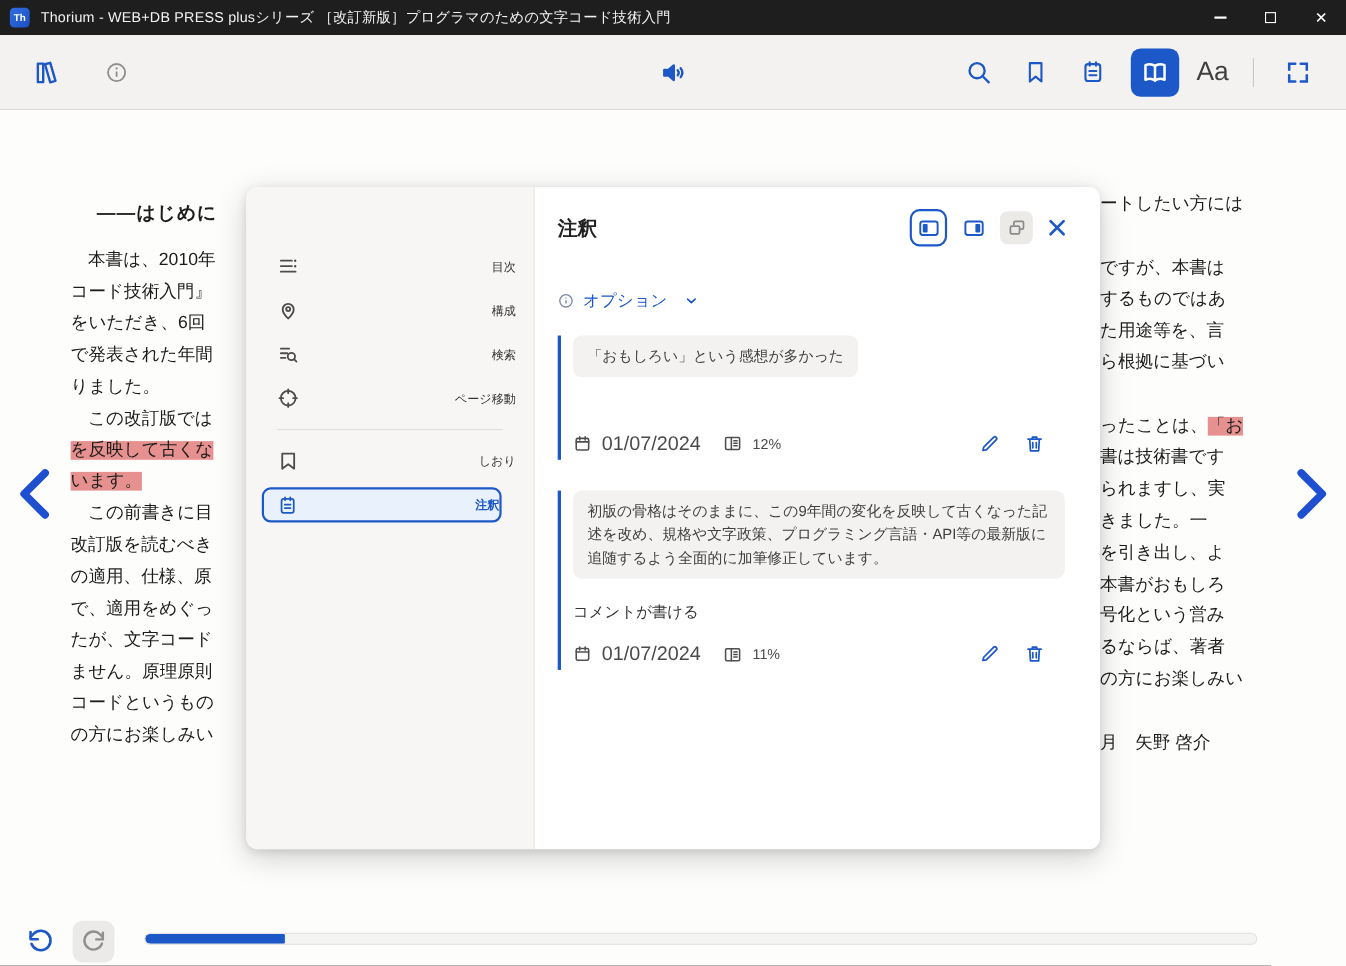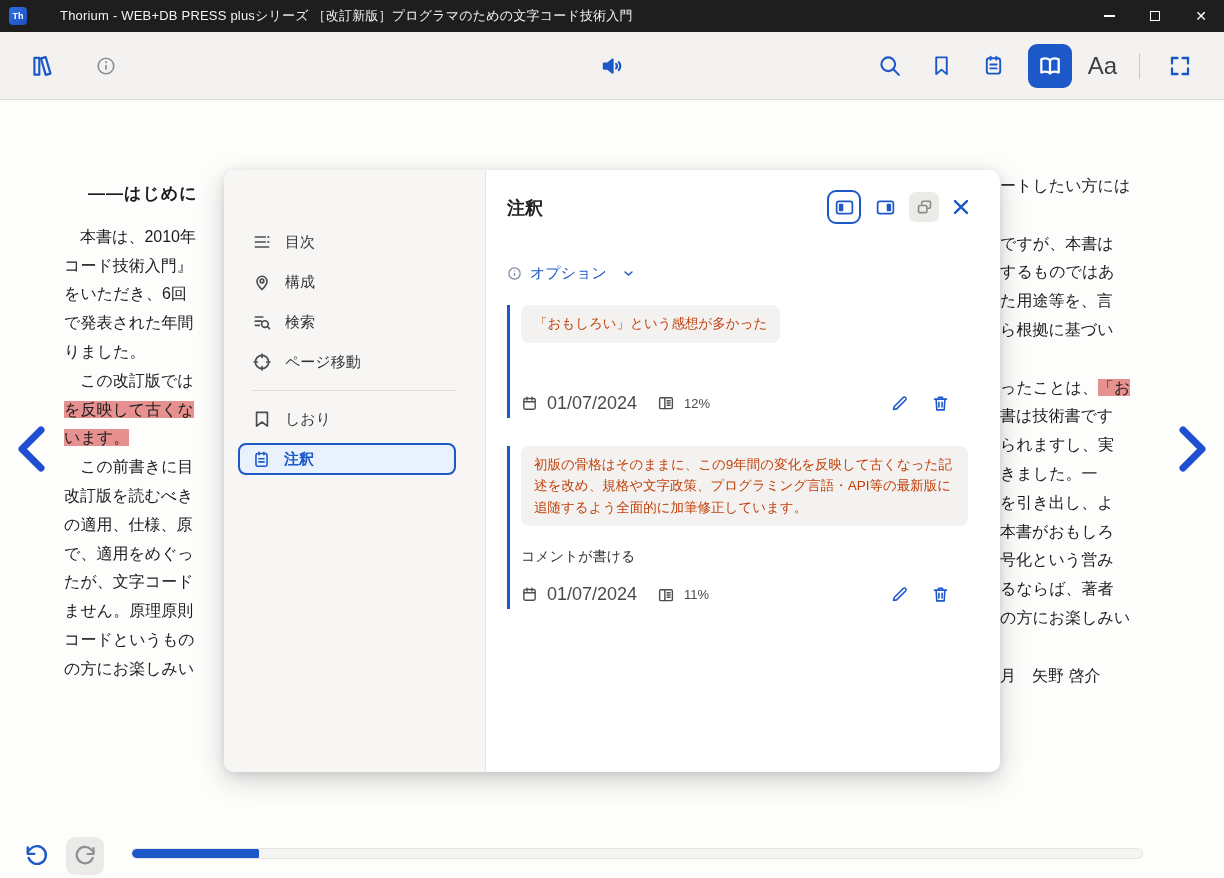--- a/index.html
+++ b/index.html
@@ -1,21 +1,21 @@
 <!DOCTYPE html>
 <html><head>
 <meta charset="utf-8">
 <style>
   * { margin:0; padding:0; box-sizing:border-box; }
   html,body { background:#444; }
   body { font-family:"Liberation Sans","DejaVu Sans",sans-serif; }
   .screen { position:relative; width:1224px; height:878px; background:#fdfdfc; overflow:hidden; margin:0 auto; }
 
   
-  .titlebar { position:absolute; left:0; top:0; width:100%; height:32px; background:#1f1e1e; display:flex; align-items:center; color:#f2f2f2;gap:23px; }
+  .titlebar { position:absolute; left:0; top:0; width:100%; height:32px; background:#1f1e1e; display:flex; align-items:center; color:#f2f2f2; }
   .app-icon { width:18px; height:18px; border-radius:4px; background:linear-gradient(135deg,#2f6fe4,#1d4fc0); color:#fff; font-size:9px; font-weight:bold; display:flex; align-items:center; justify-content:center; margin:0 10px 0 9px; }
   .win-title { font-size:13px; letter-spacing:.2px; white-space:nowrap; }
   .win-controls { margin-left:auto; display:flex; height:100%; }
   .win-btn { width:46px; height:100%; display:flex; align-items:center; justify-content:center; color:#fff; font-size:13px; }
   .win-btn .minim { width:11px; height:1.4px; background:#fff; display:block; }
   .win-btn .maxim { width:10px; height:10px; border:1.4px solid #fff; display:block; }
   .win-btn .closex { font-size:14px; line-height:1; }
 
   
   .toolbar { position:absolute; left:0; top:32px; width:100%; height:68px; background:#f3f2f0; border-bottom:1px solid #dddcd9; }
@@ -35,41 +35,41 @@
   .page-heading { font-weight:bold; font-size:17px; margin:0 0 14px 24px; letter-spacing:1px; }
   .bline { height:28.8px; }
   .hl { background:#e6918f; }
 
   .nav-chevron { position:absolute; top:424px; width:34px; height:50px; color:#1d4fd0; cursor:pointer; background:none; border:none; padding:0; }
   .nav-left { left:13px; } .nav-right { left:1177px; }
 
   
   .dialog { position:absolute; left:224px; top:170px; width:776px; height:602px; border-radius:10px; background:#fff; box-shadow:0 8px 28px rgba(0,0,0,.18), 0 2px 8px rgba(0,0,0,.10); display:flex; overflow:hidden; }
   .dlg-menu { width:262px; background:#f7f6f4; border-right:1px solid #e7e5e2; padding:52px 16px 0 28px; flex:none; }
-  .menu-item { display:flex; align-items:center; gap:13px; height:40px; font-size:15px; color:#333; cursor:pointer; }
+  .menu-item { display:flex; align-items:center; gap:13px; height:40px; font-size:11px; color:#333; cursor:pointer;justify-content:space-between; }
   .menu-item .mi-icon { color:#4d4d4d; display:flex; }
   .menu-divider { height:1px; background:#dedddb; margin:8px 12px 8px 0; }
   .menu-item.selected { margin-left:-14px; width:218px; height:32px; margin-top:4px; margin-bottom:4px; padding-left:12px; border:2px solid #1d58c8; border-radius:8px; background:#e9f1fc; color:#1d58c8; font-weight:bold; }
   .menu-item.selected .mi-icon { color:#1d58c8; }
 
   .dlg-panel { flex:1; position:relative; padding:20px 24px 0 21px; }
   .panel-head { display:flex; align-items:flex-start; }
   .panel-title { font-size:18px; font-weight:bold; color:#222; padding-top:6px; }
   .head-icons { margin-left:auto; display:flex; align-items:center; gap:7px; }
   .hbtn { display:flex; align-items:center; justify-content:center; width:34px; height:34px; border-radius:9px; color:#1d58c8; background:none; border:none; cursor:pointer; }
   .hbtn.active { border:2px solid #1d58c8; }
   .hbtn.gray { width:30px; height:30px; border-radius:7px; background:#eceae7; color:#8a8a8a; }
 
   .options-row { margin-top:40px; display:flex; align-items:center; gap:8px; color:#1d58c8; font-size:15px; cursor:pointer;text-align:right; }
   .options-row .oi { color:#7d8aa0; display:flex; }
   .options-row .chev { display:flex; margin-left:6px; }
 
   .ann-card { border-left:3px solid #1d58c8; padding-left:11px; margin-top:22px; }
   .ann-card + .ann-card { margin-top:28px; }
-  .quote-chip { display:inline-block; background:#f3f2f0; border-radius:8px; padding:8px 13px; font-size:13.5px; color:#c2410c; line-height:1.6; max-width:447px; }
+  .quote-chip { display:inline-block; background:#f3f2f0; border-radius:8px; padding:8px 13px; font-size:13.5px; color:#404040; line-height:1.6; max-width:447px; }
   .quote-chip.block { display:block; }
   .ann-comment { font-size:14px; color:#333; margin-top:22px; }
   .ann-footer { display:flex; align-items:center; margin-top:18px; padding-bottom:4px; }
   .ann-footer.tall { margin-top:50px; }
   .meta-ic { color:#4f4f4f; display:flex; }
   .meta-date { font-size:18px; color:#4a4a4a; margin:0 20px 0 9px; }
   .meta-pct { font-size:13px; color:#4a4a4a; margin-left:9px; }
   .ann-actions { margin-left:auto; display:flex; align-items:center; gap:22px; padding-right:26px; }
   .abtn { color:#1d58c8; background:none; border:none; display:flex; cursor:pointer; padding:0; }
 

